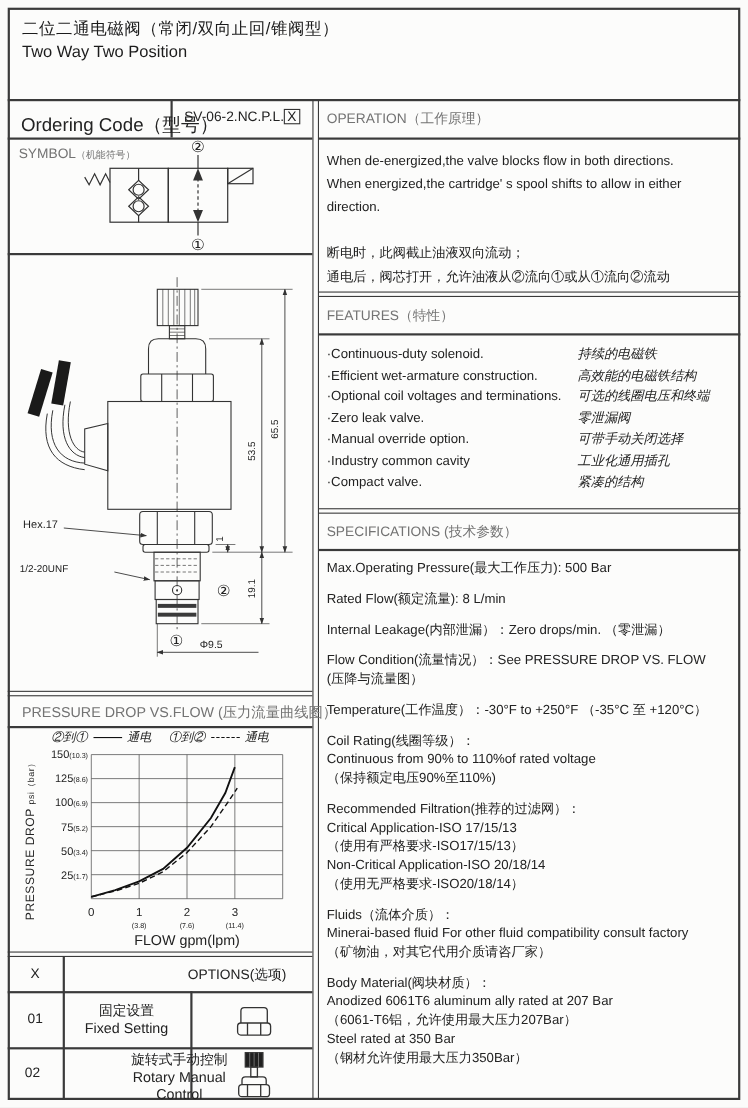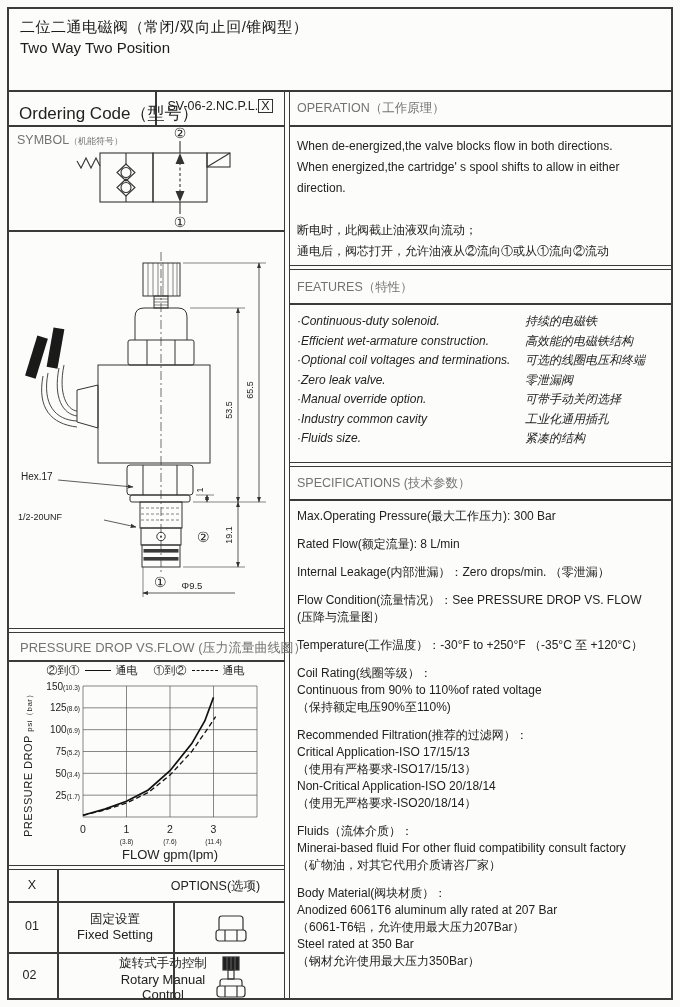--- a/index.html
+++ b/index.html
@@ -30,27 +30,27 @@
   .symbol-header .sub { font-size:9px; }
 
   .op-header { left:297px; top:100px; }
   .feat-header { left:297px; top:279px; }
   .spec-header { left:297px; top:475px; }
   .chart-header { left:20px; top:639px; font-size:13px; }
 
   .op-body { left:297px; top:136px; width:370px; font-size:12px; line-height:21px; white-space:pre-line; }
   .feat-body { left:297px; top:312px; width:372px; font-size:12px; }
   .feat-row { display:flex; line-height:19.5px; }
-  .feat-en { width:228px;font-style:italic; }
+  .feat-en { width:228px; }
   .feat-zh { flex:1;font-style:italic; }
   .spec-body { left:297px; top:508px; width:374px; font-size:12px; }
   .spec-par { line-height:17px; margin-bottom:11px; white-space:pre-line; }
 
   .chart-legend { left:7px; top:663px; width:277px; display:flex; justify-content:center; gap:16px;
-    font-size:11px; align-items:center; }
+    font-size:11px; align-items:center;font-style:italic; }
   .legend-item { display:flex; align-items:center; gap:5px; }
   .lg-solid { display:inline-block; width:26px; border-top:1.6px solid #111; }
   .lg-dashed { display:inline-block; width:26px; border-top:1.6px dashed #111; }
 
   .ylab { left:-52px; top:757px; width:160px; text-align:center;
     transform:rotate(-90deg); font-size:11px; letter-spacing:0.5px; }
   .ylab .sub { font-size:8px; }
 
   
   .opt-cell { position:absolute; font-size:12.5px; text-align:center; }
@@ -325,28 +325,28 @@
       </div>
       <div class="feat-row">
         <span class="feat-en">·Manual override option.</span>
         <span class="feat-zh">可带手动关闭选择</span>
       </div>
       <div class="feat-row">
         <span class="feat-en">·Industry common cavity</span>
         <span class="feat-zh">工业化通用插孔</span>
       </div>
       <div class="feat-row">
-        <span class="feat-en">·Fluids size.</span>
+        <span class="feat-en">·Compact valve.</span>
         <span class="feat-zh">紧凑的结构</span>
       </div>
     </div>
 
   <div class="abs sec-header spec-header">SPECIFICATIONS (技术参数）</div>
   <div class="abs spec-body">
-      <div class="spec-par">Max.Operating Pressure(最大工作压力): 300 Bar</div>
+      <div class="spec-par">Max.Operating Pressure(最大工作压力): 500 Bar</div>
       <div class="spec-par">Rated Flow(额定流量): 8 L/min</div>
       <div class="spec-par">Internal Leakage(内部泄漏）：Zero drops/min. （零泄漏）</div>
       <div class="spec-par">Flow Condition(流量情况）：See PRESSURE DROP VS. FLOW
 (压降与流量图）</div>
       <div class="spec-par">Temperature(工作温度）：-30°F to +250°F  （-35°C 至 +120°C）</div>
       <div class="spec-par">Coil Rating(线圈等级）：
 Continuous from 90% to 110%of rated voltage
 （保持额定电压90%至110%)</div>
       <div class="spec-par">Recommended Filtration(推荐的过滤网）：
 Critical Application-ISO 17/15/13

